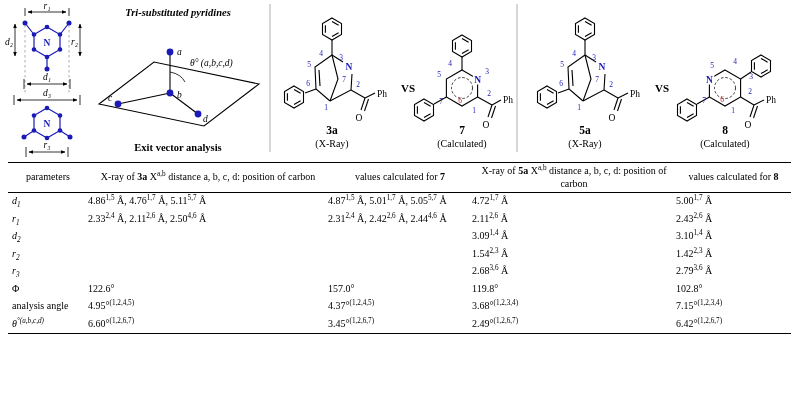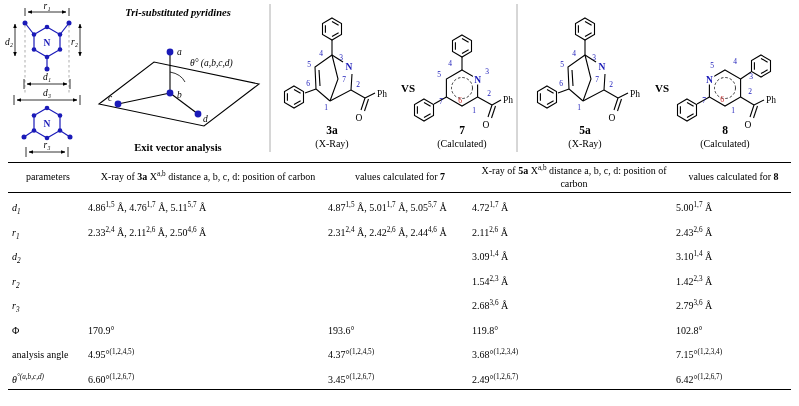--- a/index.html
+++ b/index.html
@@ -38,21 +38,21 @@
     width:783px;margin:4px 8px 0 8px;border-collapse:collapse;
     border-top:1.6px solid #000;border-bottom:1.6px solid #000;
     font-size:10px;table-layout:fixed;
   }
   .datatable thead th{
     font-weight:normal;border-bottom:1px solid #000;
     padding:2px 2px;vertical-align:middle;text-align:center;line-height:1.25;
   }
   .datatable tbody th,.datatable td{
     font-weight:normal;text-align:left;vertical-align:top;
-    padding:9px 2px 3px 0;line-height:1.25;
+    padding:2px 2px 3px 0;line-height:1.25;
   }
   .datatable tbody th{font-style:italic;padding-left:4px;}
   .datatable tbody th.roman{font-style:normal;}
   .c1{padding-left:37px;}
   .c2{padding-left:5px;margin-left:28px;}
   .c3{padding-left:88px;margin-top:16px;}
   .c4{padding-left:24px;}
   sup{font-size:0.72em;line-height:0;}
   sub{font-size:0.72em;line-height:0;}
 </style>
@@ -309,22 +309,22 @@
     </tr>
     <tr>
       <th>r<sub>3</sub></th>
       <td class="c1"></td>
       <td class="c2"></td>
       <td class="c3">2.68<sup>3,6</sup> Å</td>
       <td class="c4">2.79<sup>3,6</sup> Å</td>
     </tr>
     <tr>
       <th class="roman">Φ</th>
-      <td class="c1">170.9°</td>
-      <td class="c2">193.6°</td>
+      <td class="c1">122.6°</td>
+      <td class="c2">157.0°</td>
       <td class="c3">119.8°</td>
       <td class="c4">102.8°</td>
     </tr>
     <tr>
       <th class="roman">analysis angle</th>
       <td class="c1">4.95°<sup>(1,2,4,5)</sup></td>
       <td class="c2">4.37°<sup>(1,2,4,5)</sup></td>
       <td class="c3">3.68°<sup>(1,2,3,4)</sup></td>
       <td class="c4">7.15°<sup>(1,2,3,4)</sup></td>
     </tr>

